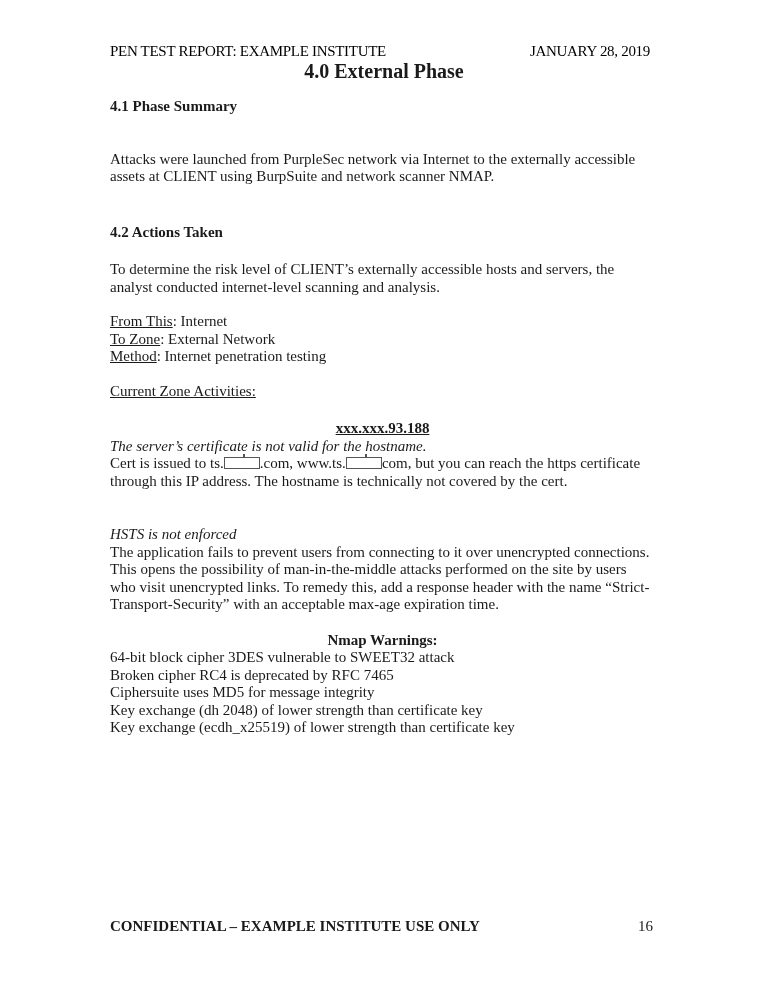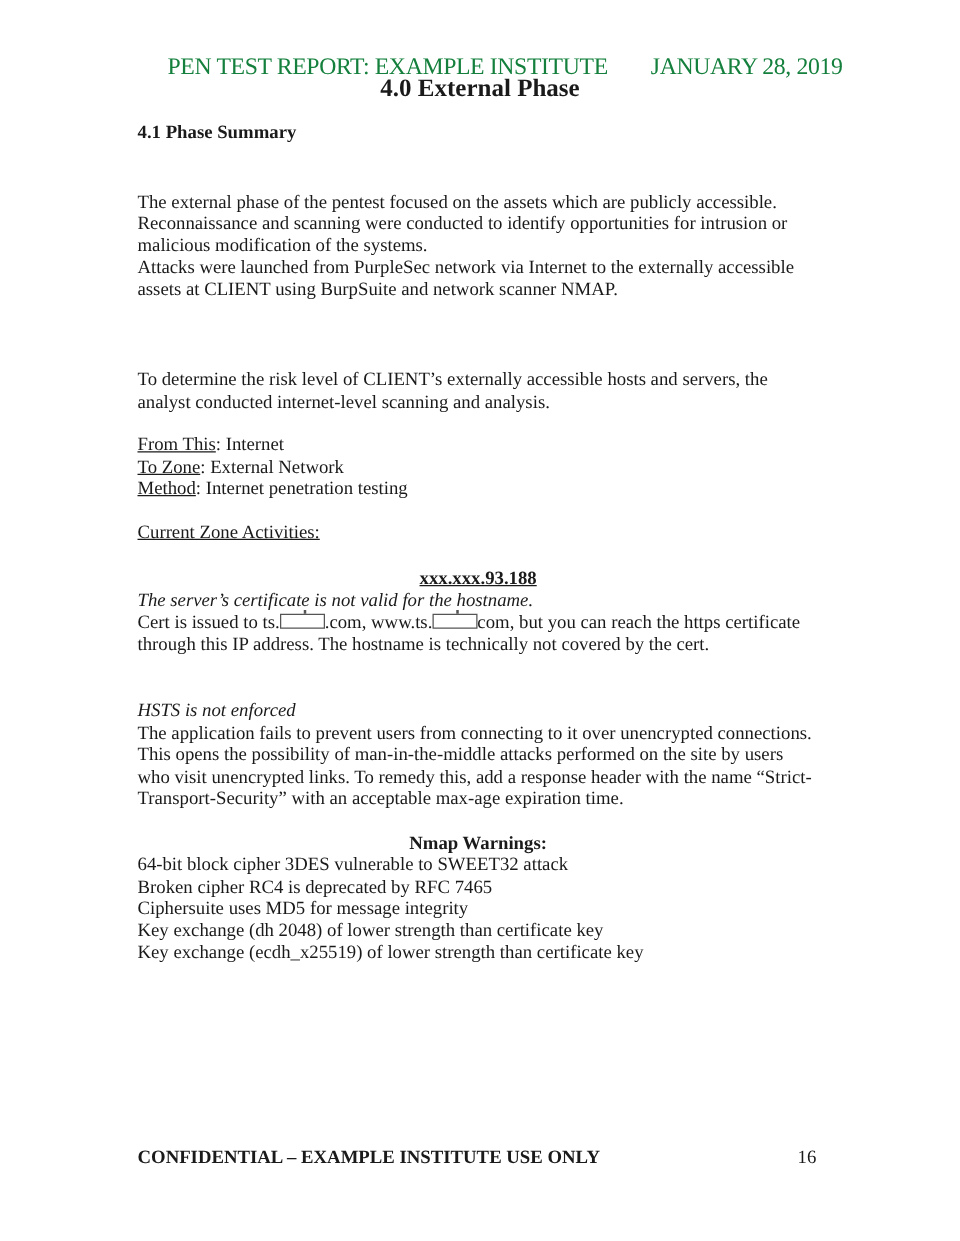--- a/index.html
+++ b/index.html
@@ -20,24 +20,23 @@
       left: 0; top: 0;
       width: 768px; height: 993px;
       background: #ffffff;
     }
     .running-header {
       position: absolute;
       top: 43px;
       left: 110px;
       width: 540px;
       height: 20px;
-      font-size: 19px;
+      font-size: 15px;
       letter-spacing: -0.3px;
-      color: #15803d;
-      margin-left: 24px;
+      color: #000000;
     }
     .running-header .left { position: absolute; left: 0; top: 0; }
     .running-header .right { position: absolute; right: 0; top: 0; }
     .doc-title {
       position: absolute;
       top: 60px;
       left: 0;
       width: 768px;
       text-align: center;
       font-size: 20px;
@@ -102,24 +101,24 @@
     <span class="left">PEN TEST REPORT: EXAMPLE INSTITUTE</span>
     <span class="right">JANUARY 28, 2019</span>
   </div>
 
   <div class="doc-title">4.0 External Phase</div>
 
   <div class="content">
 
     <p class="h2">4.1 Phase Summary</p>
     <div class="gap-m"></div>
-    <p style="margin-top:3px">The external phase of the pentest focused on the assets which are publicly accessible. Reconnaissance and scanning were conducted to identify opportunities for intrusion or malicious modification of the systems.</p>
     <p>Attacks were launched from PurpleSec network via Internet to the externally accessible assets at CLIENT using BurpSuite and network scanner NMAP.</p>
 
     <div class="gap-m"></div>
+    <p class="h2" style="margin-top:3px">4.2 Actions Taken</p>
     <div class="gap-s"></div>
     <p style="margin-top:3px">To determine the risk level of CLIENT’s externally accessible hosts and servers, the analyst conducted internet-level scanning and analysis.</p>
 
     <div class="gap-s"></div>
     <div>
       <p><span class="u">From This</span><span>: Internet</span></p>
       <p><span class="u">To Zone</span><span>: External Network</span></p>
       <p><span class="u">Method</span><span>: Internet penetration testing</span></p>
     </div>
 

